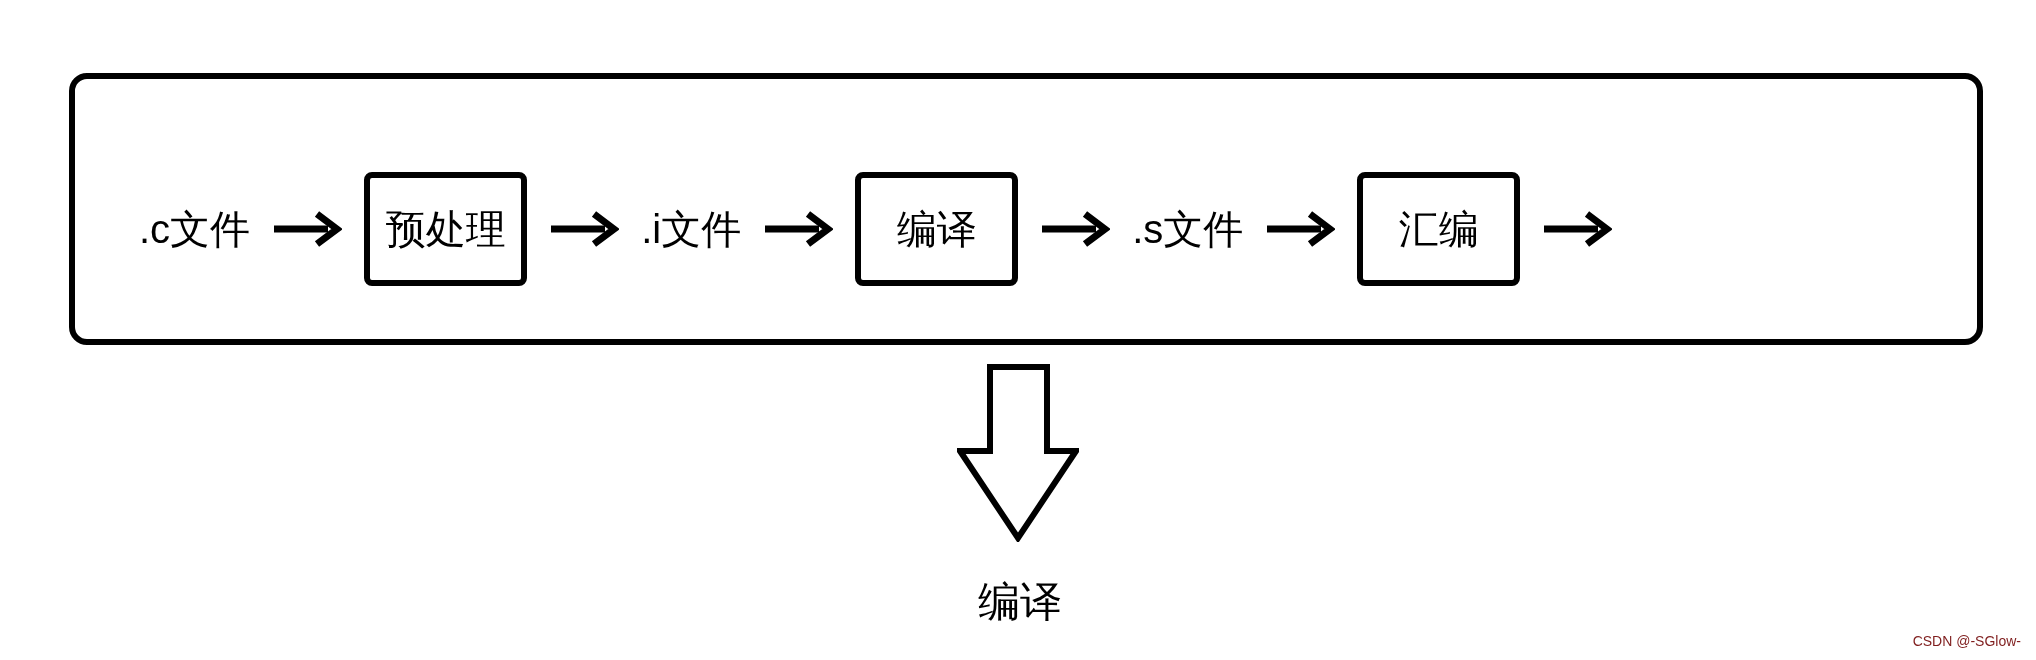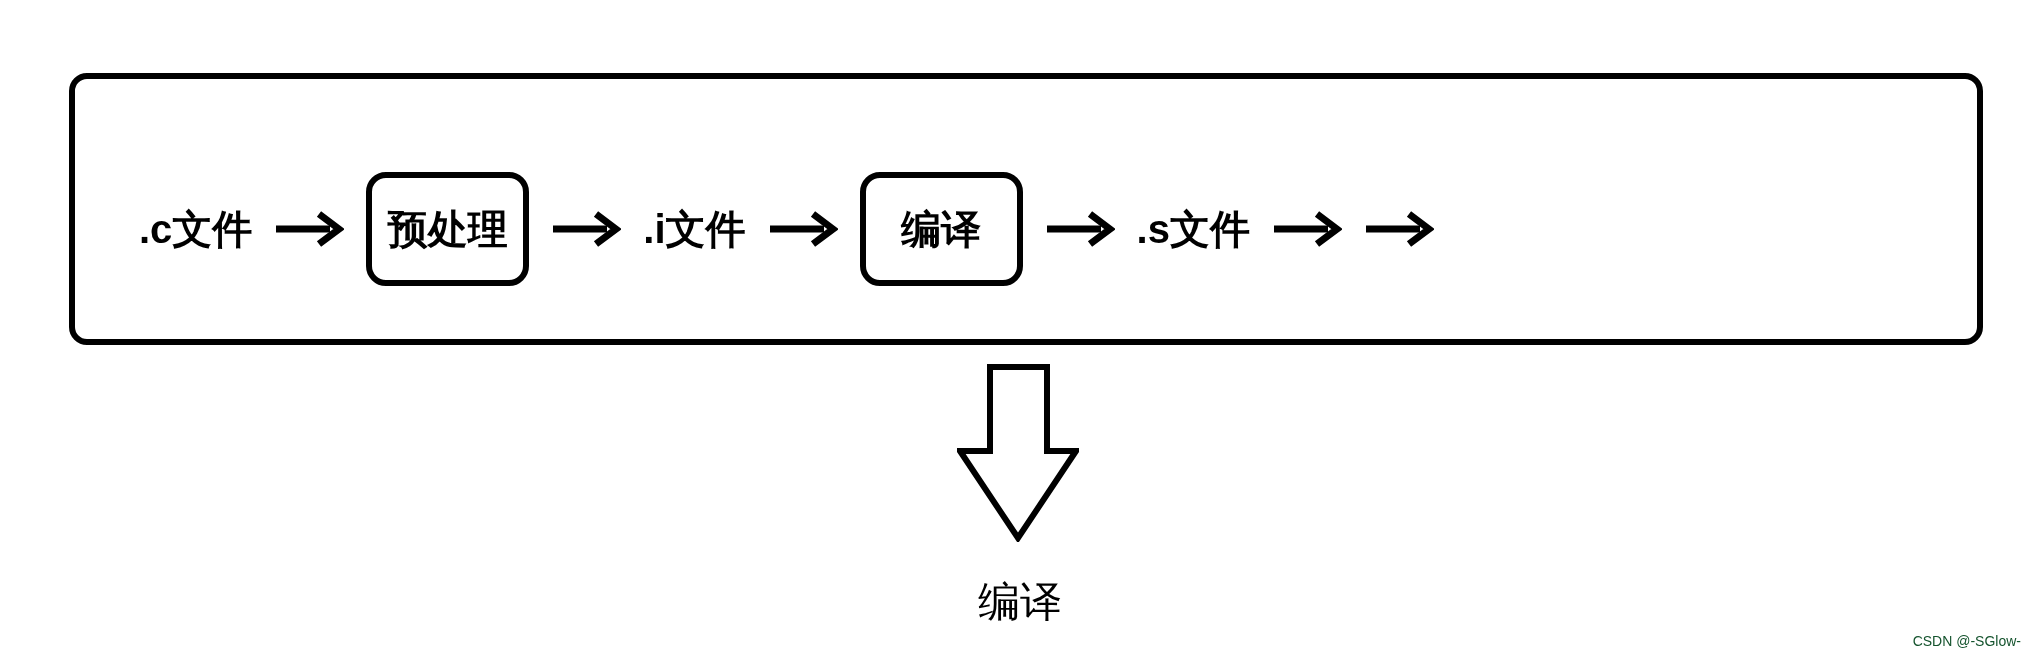--- a/index.html
+++ b/index.html
@@ -31,32 +31,31 @@
   
   .flow-row {
     position: absolute;
     left: 64px;
     top: 93px;          
     height: 114px;
     display: flex;
     align-items: center;
     gap: 22px;
     white-space: nowrap;
-    font-weight: bold;
   }
   .flow-label {
     font-size: 40px;
     line-height: 1;
     letter-spacing: 0px;
   }
   .flow-box {
     width: 151px;      
     height: 102px;     
     border: 6px solid #000000;
-    border-radius: 20px;
+    border-radius: 8px;
     background: #ffffff;
     display: flex;
     align-items: center;
     justify-content: center;
     flex: 0 0 auto;
   }
   .flow-box span {
     font-size: 40px;
     line-height: 1;
   }
@@ -127,31 +126,34 @@
         <polyline points="45,5 65,20 45,35" fill="none" stroke="#000000" stroke-width="7" stroke-linejoin="miter"></polyline>
       </svg>
 
       <span class="flow-label">.s文件</span>
 
       <svg class="arrow-right" width="70" height="40" viewBox="0 0 70 40">
         <line x1="2" y1="20" x2="56" y2="20" stroke="#000000" stroke-width="7"></line>
         <polyline points="45,5 65,20 45,35" fill="none" stroke="#000000" stroke-width="7" stroke-linejoin="miter"></polyline>
       </svg>
 
+      <div class="flow-box">
+        <span>汇编</span>
+      </div>
 
       <svg class="arrow-right" width="70" height="40" viewBox="0 0 70 40">
         <line x1="2" y1="20" x2="56" y2="20" stroke="#000000" stroke-width="7"></line>
         <polyline points="45,5 65,20 45,35" fill="none" stroke="#000000" stroke-width="7" stroke-linejoin="miter"></polyline>
       </svg>
 
 
     </div>
   </div>
 
   <svg class="down-arrow" width="122" height="178" viewBox="0 0 122 178">
     <polygon points="33,3 90,3 90,87 119,87 61,174 3,87 33,87" fill="#ffffff" stroke="#000000" stroke-width="6" stroke-linejoin="miter"></polygon>
   </svg>
 
   <div class="bottom-label">编译</div>
 
-  <div class="watermark" style="color: #14532d;">CSDN @-SGlow-</div>
+  <div class="watermark" style="color: #7f1d1d;">CSDN @-SGlow-</div>
 
 </div>
 
 </body></html>

